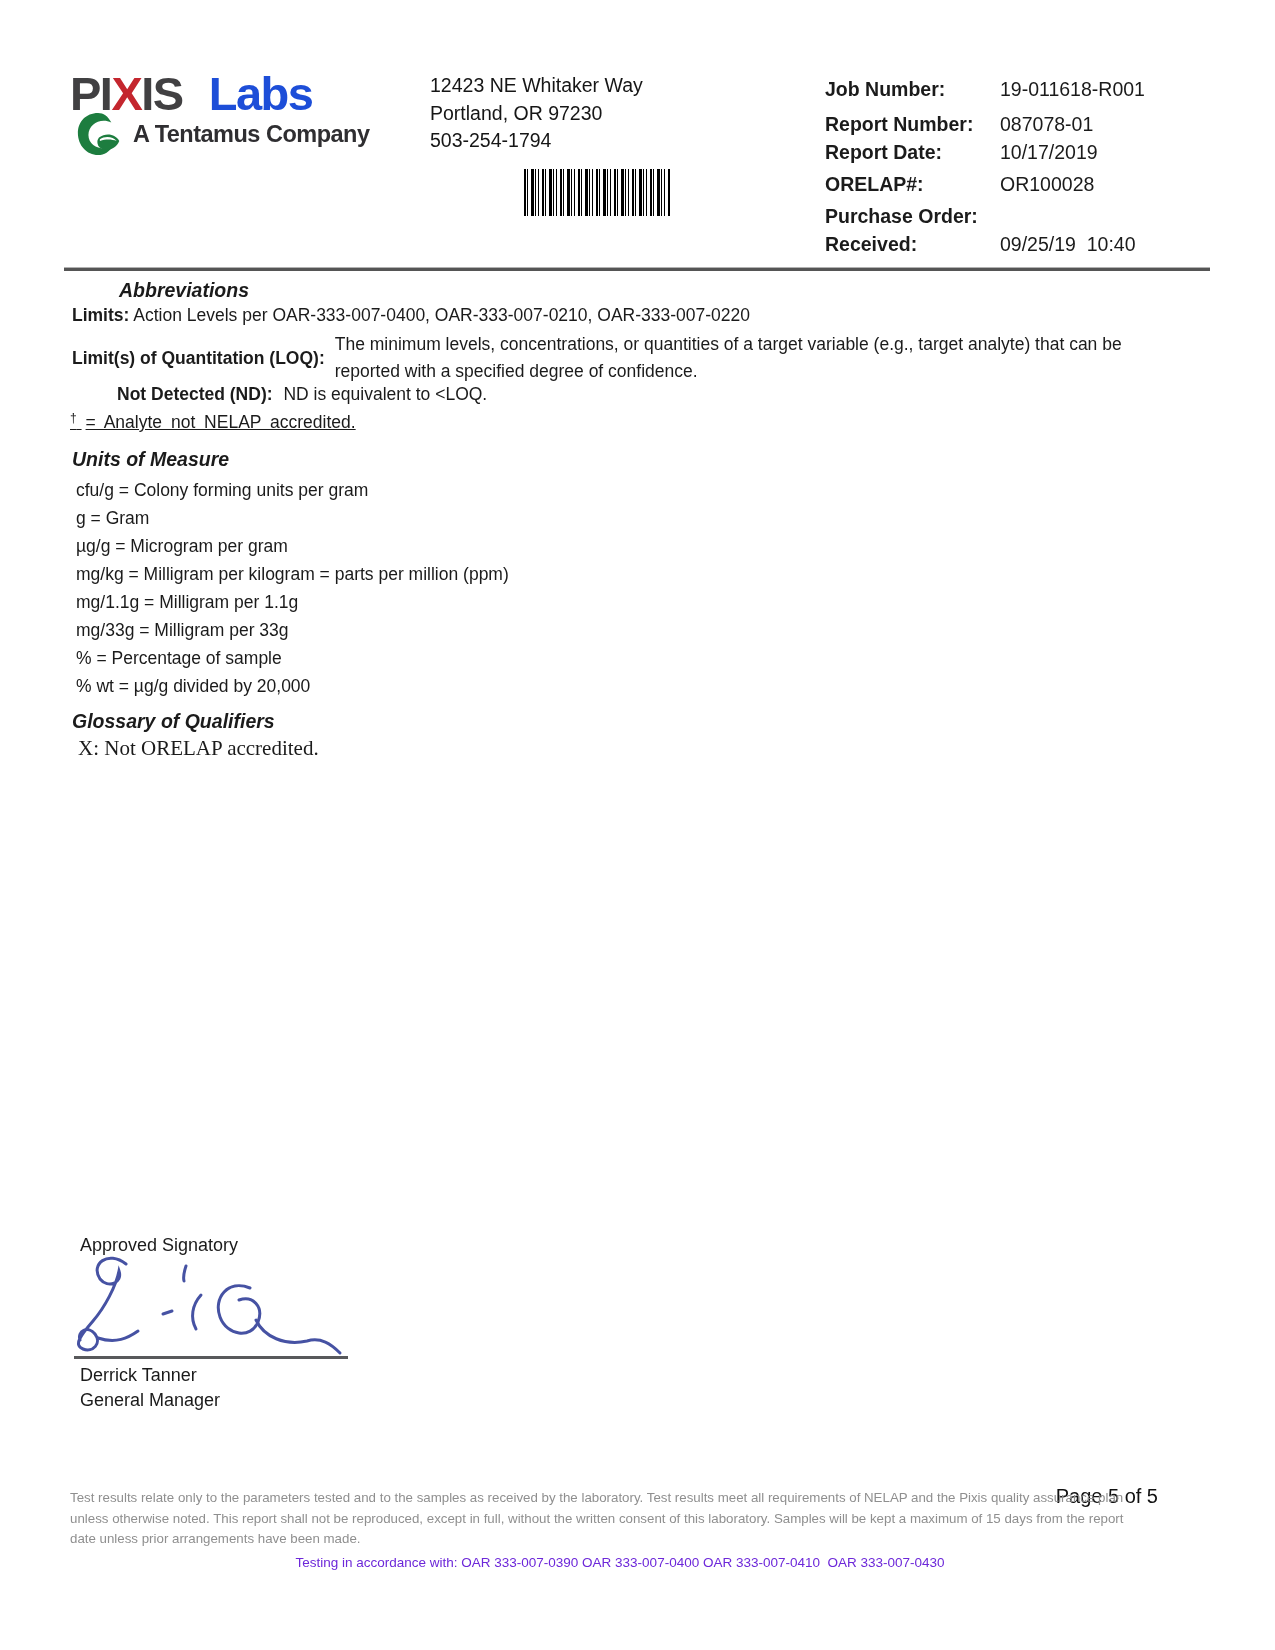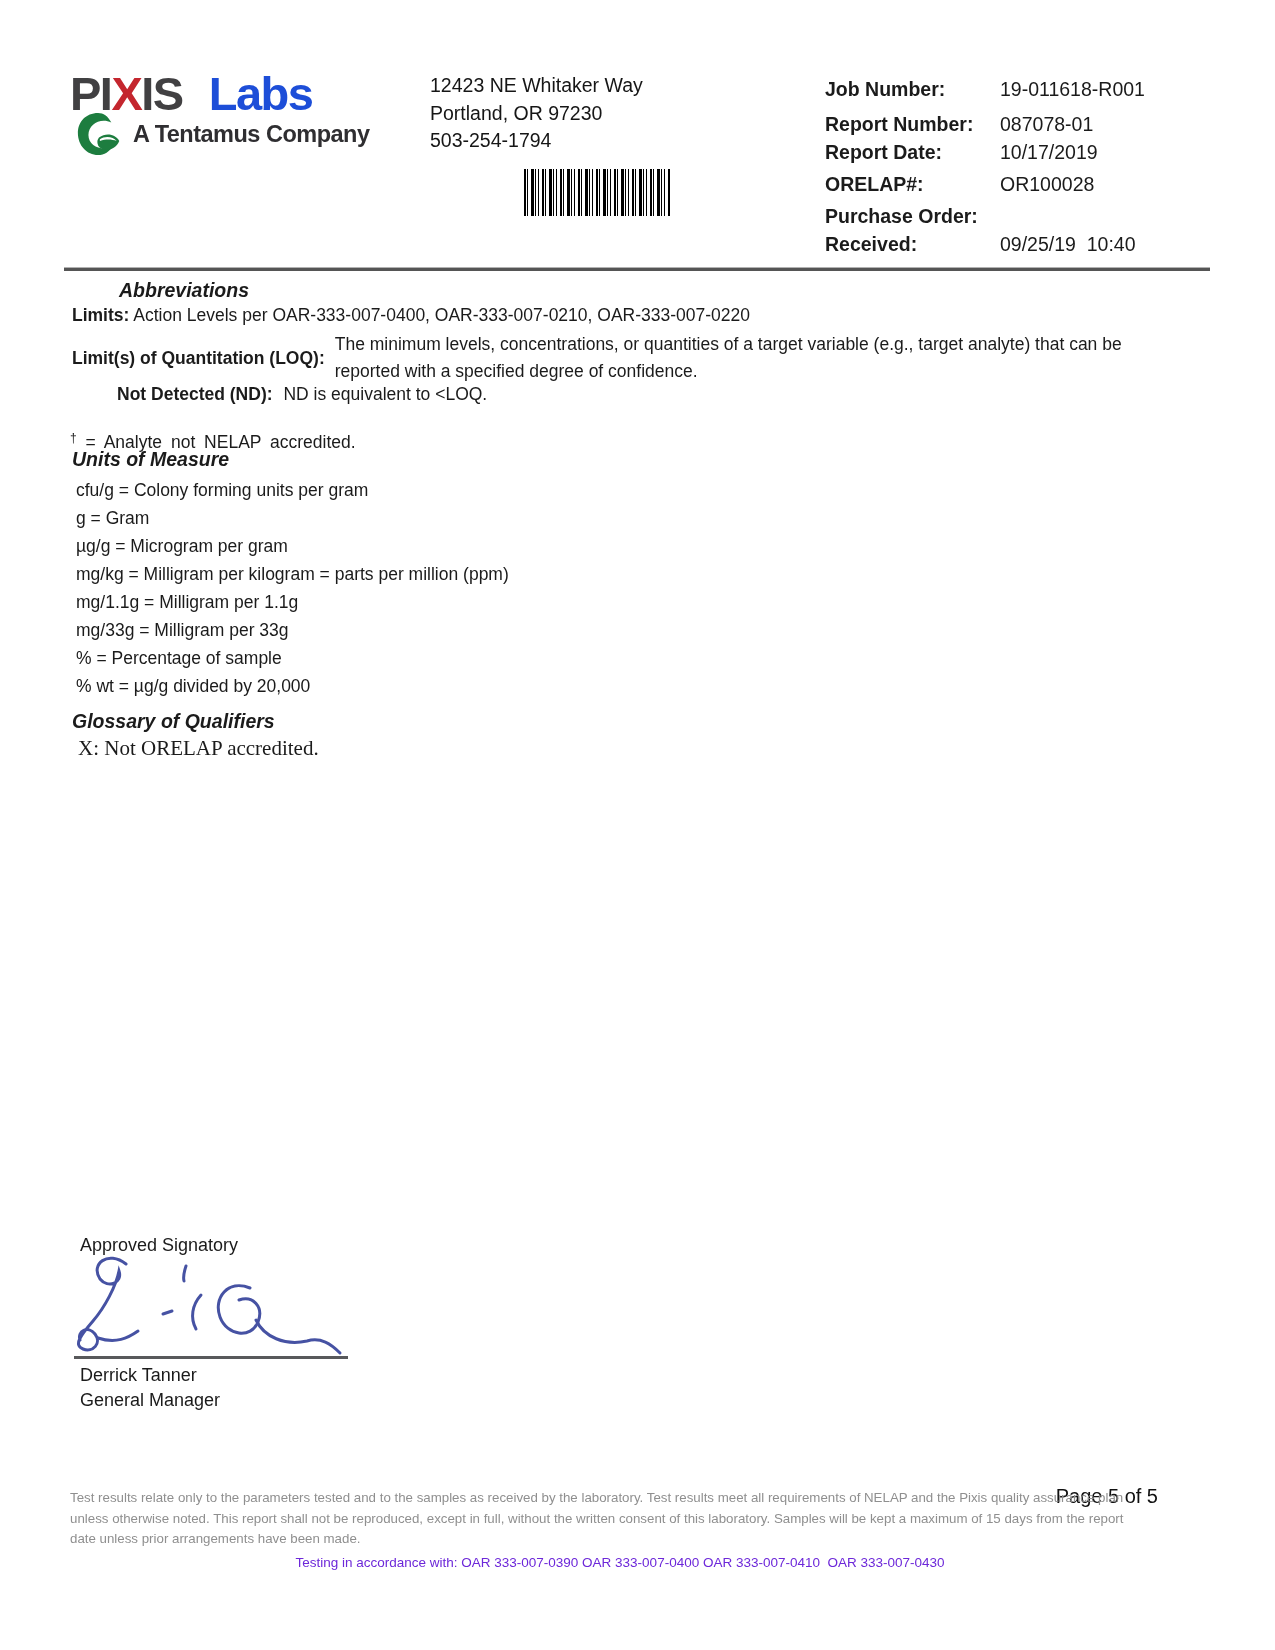--- a/index.html
+++ b/index.html
@@ -136,21 +136,21 @@
   <div class="loq">
     <span class="loq-label">Limit(s) of Quantitation (LOQ):</span>
     <span class="loq-text">The minimum levels, concentrations, or quantities of a target variable (e.g., target analyte) that can be reported with a specified degree of confidence.</span>
   </div>
 
   <div class="line" style="left:76px; top:384px;margin-left:41px;">
     <span class="bold">Not Detected (ND):</span>
     <span style="margin-left:6px;">ND is equivalent to &lt;LOQ.</span>
   </div>
 
-  <div class="line" style="left:70px; top:431px;">
+  <div class="line" style="left:70px; top:411px;text-decoration:underline;">
     <span class="dagger-sup">†</span>
     <span class="dagger-text">= Analyte not NELAP accredited.</span>
   </div>
 
   <div class="heading-ital" style="left:72px; top:448px;">Units of Measure</div>
   <div class="line" style="left:76px; top:480px;">cfu/g = Colony forming units per gram</div>
   <div class="line" style="left:76px; top:508px;">g = Gram</div>
   <div class="line" style="left:76px; top:536px;">µg/g = Microgram per gram</div>
   <div class="line" style="left:76px; top:564px;">mg/kg = Milligram per kilogram = parts per million (ppm)</div>
   <div class="line" style="left:76px; top:592px;">mg/1.1g = Milligram per 1.1g</div>

